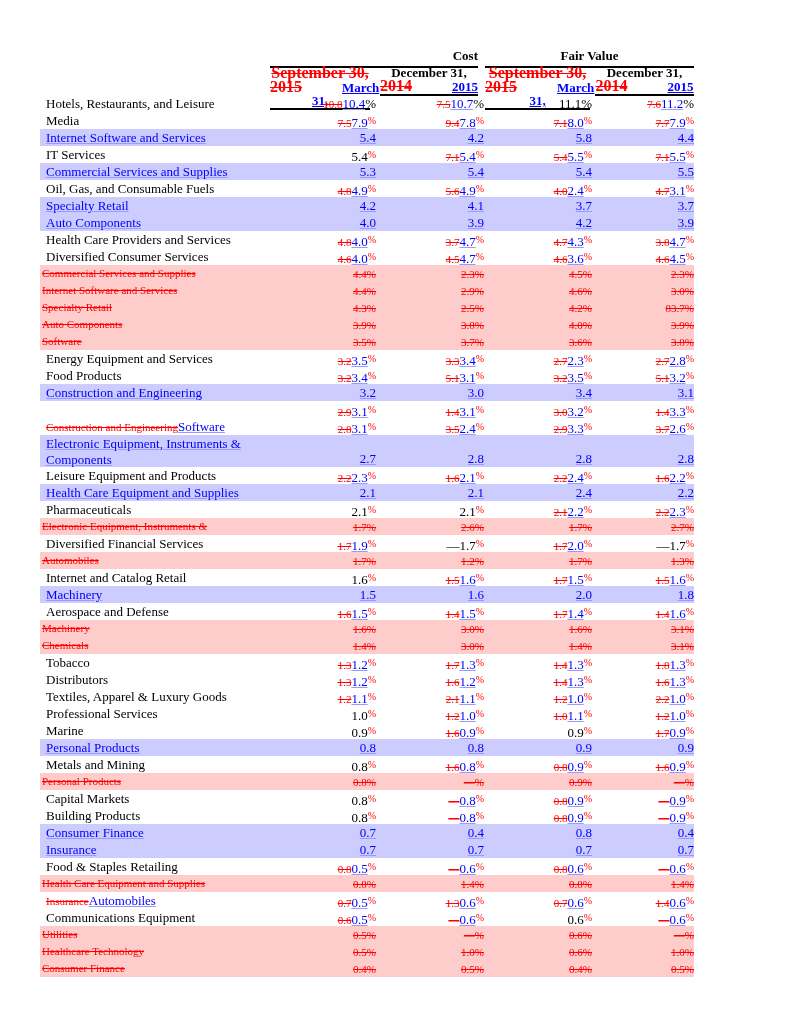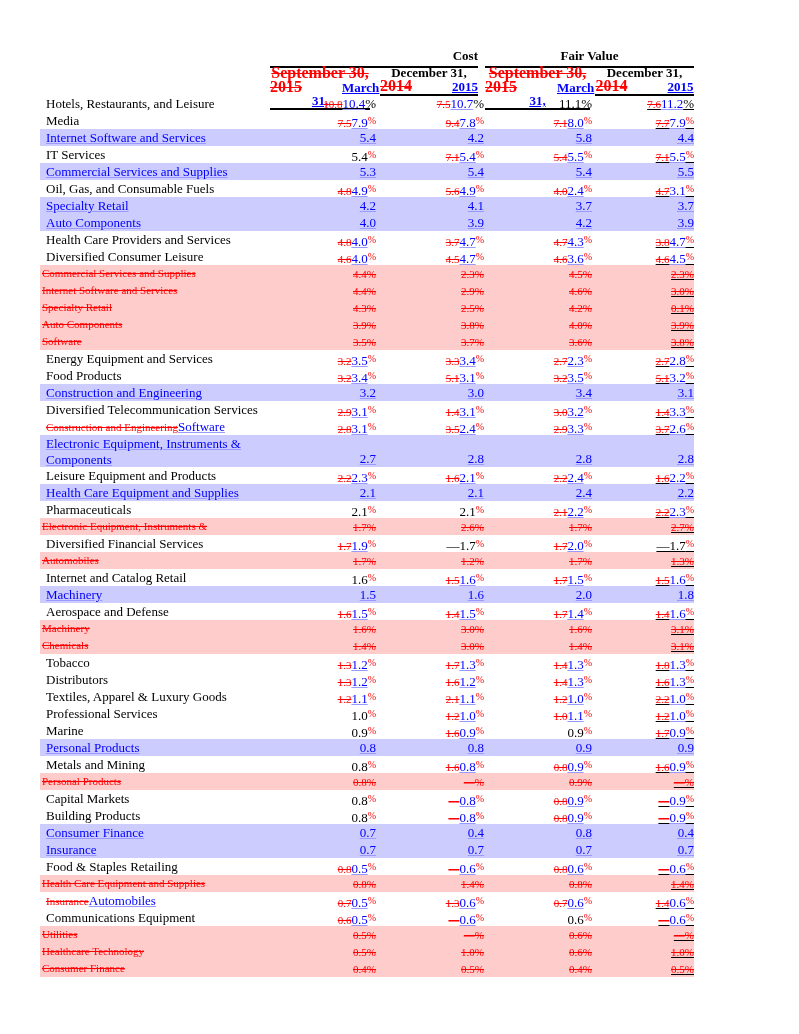--- a/index.html
+++ b/index.html
@@ -18,21 +18,21 @@
   .lbl { position:absolute; left:6px; top:0; white-space:nowrap; }
   .row.tall .lbl { white-space:normal; width:230px; line-height:16px; top:1px; }
   .row.del-row .lbl { left:2px; color:#ff0000; text-decoration:line-through; font-size:11px; }
   .ins-lbl { color:#0000ff; text-decoration:underline; text-decoration-color:#9999ff; }
   .del-lbl { color:#ff0000; text-decoration:line-through; font-size:11px; }
   .cell { position:absolute; top:0; text-align:right; white-space:nowrap; }
   .row.tall .cell { top:15px; }
   .c0 { left:230px; width:106px; }
   .c1 { left:336px; width:108px; }
   .c2 { left:444px; width:108px; }
-  .c3 { left:552px; width:102px;text-decoration:underline; }
+  .c3 { left:552px; width:102px; }
   .old { color:#ff0000; text-decoration:line-through; font-size:11px; }
   .new { color:#0000ff; text-decoration:underline; text-decoration-color:#9999ff; }
   .plain { color:#000;text-align:center; }
   .pct-red { color:#ff0000; font-size:10px; vertical-align:3px; }
   .pct-black { color:#000; }
   .del-val { color:#ff0000; text-decoration:line-through; font-size:11px; }
   .footer { position:absolute; top:1033px; left:0; width:799px; text-align:right; font-size:13px; }
 </style>
 </head>
 <body>
@@ -123,21 +123,21 @@
       <div class="cell c3"><span class="new">3.9</span></div>
     </div>
     <div class="row">
       <div class="lbl"><span>Health Care Providers and Services</span></div>
       <div class="cell c0"><span class="old">4.8</span><span class="new">4.0</span><span class="pct-red">%</span></div>
       <div class="cell c1"><span class="old">3.7</span><span class="new">4.7</span><span class="pct-red">%</span></div>
       <div class="cell c2"><span class="old">4.7</span><span class="new">4.3</span><span class="pct-red">%</span></div>
       <div class="cell c3"><span class="old">3.8</span><span class="new">4.7</span><span class="pct-red">%</span></div>
     </div>
     <div class="row">
-      <div class="lbl"><span>Diversified Consumer Leisure</span></div>
+      <div class="lbl"><span>Diversified Consumer Services</span></div>
       <div class="cell c0"><span class="old">4.6</span><span class="new">4.0</span><span class="pct-red">%</span></div>
       <div class="cell c1"><span class="old">4.5</span><span class="new">4.7</span><span class="pct-red">%</span></div>
       <div class="cell c2"><span class="old">4.6</span><span class="new">3.6</span><span class="pct-red">%</span></div>
       <div class="cell c3"><span class="old">4.6</span><span class="new">4.5</span><span class="pct-red">%</span></div>
     </div>
     <div class="row del-row">
       <div class="lbl"><span>Commercial Services and Supplies</span></div>
       <div class="cell c0"><span class="del-val">4.4%</span></div>
       <div class="cell c1"><span class="del-val">2.3%</span></div>
       <div class="cell c2"><span class="del-val">4.5%</span></div>
@@ -148,21 +148,21 @@
       <div class="cell c0"><span class="del-val">4.4%</span></div>
       <div class="cell c1"><span class="del-val">2.9%</span></div>
       <div class="cell c2"><span class="del-val">4.6%</span></div>
       <div class="cell c3"><span class="del-val">3.0%</span></div>
     </div>
     <div class="row del-row">
       <div class="lbl"><span>Specialty Retail</span></div>
       <div class="cell c0"><span class="del-val">4.3%</span></div>
       <div class="cell c1"><span class="del-val">2.5%</span></div>
       <div class="cell c2"><span class="del-val">4.2%</span></div>
-      <div class="cell c3"><span class="del-val">0.1%</span></div>
+      <div class="cell c3"><span class="del-val">83.7%</span></div>
     </div>
     <div class="row del-row">
       <div class="lbl"><span>Auto Components</span></div>
       <div class="cell c0"><span class="del-val">3.9%</span></div>
       <div class="cell c1"><span class="del-val">3.8%</span></div>
       <div class="cell c2"><span class="del-val">4.0%</span></div>
       <div class="cell c3"><span class="del-val">3.9%</span></div>
     </div>
     <div class="row del-row">
       <div class="lbl"><span>Software</span></div>
@@ -186,21 +186,20 @@
       <div class="cell c3"><span class="old">5.1</span><span class="new">3.2</span><span class="pct-red">%</span></div>
     </div>
     <div class="row ins-row">
       <div class="lbl"><span class="ins-lbl">Construction and Engineering</span></div>
       <div class="cell c0"><span class="new">3.2</span></div>
       <div class="cell c1"><span class="new">3.0</span></div>
       <div class="cell c2"><span class="new">3.4</span></div>
       <div class="cell c3"><span class="new">3.1</span></div>
     </div>
     <div class="row">
-      <div class="lbl"><span>Diversified Telecommunication Services</span></div>
       <div class="cell c0"><span class="old">2.9</span><span class="new">3.1</span><span class="pct-red">%</span></div>
       <div class="cell c1"><span class="old">1.4</span><span class="new">3.1</span><span class="pct-red">%</span></div>
       <div class="cell c2"><span class="old">3.0</span><span class="new">3.2</span><span class="pct-red">%</span></div>
       <div class="cell c3"><span class="old">1.4</span><span class="new">3.3</span><span class="pct-red">%</span></div>
     </div>
     <div class="row">
       <div class="lbl"><span class="del-lbl">Construction and Engineering</span><span class="ins-lbl">Software</span></div>
       <div class="cell c0"><span class="old">2.8</span><span class="new">3.1</span><span class="pct-red">%</span></div>
       <div class="cell c1"><span class="old">3.5</span><span class="new">2.4</span><span class="pct-red">%</span></div>
       <div class="cell c2"><span class="old">2.9</span><span class="new">3.3</span><span class="pct-red">%</span></div>

